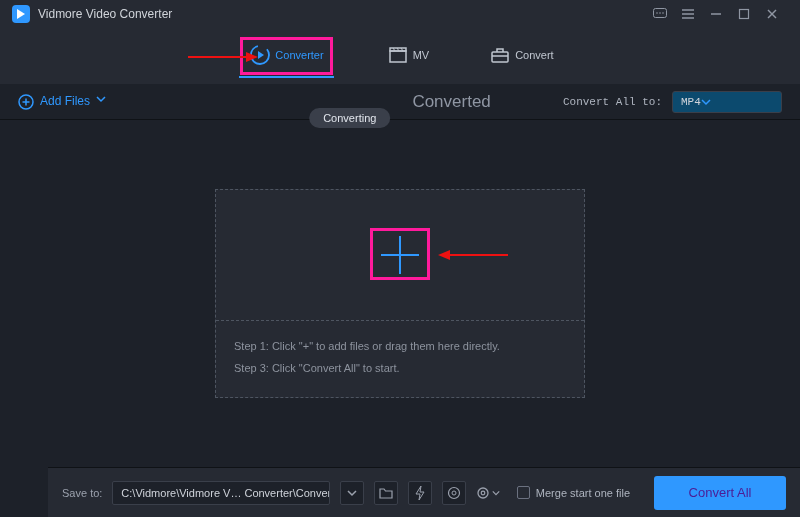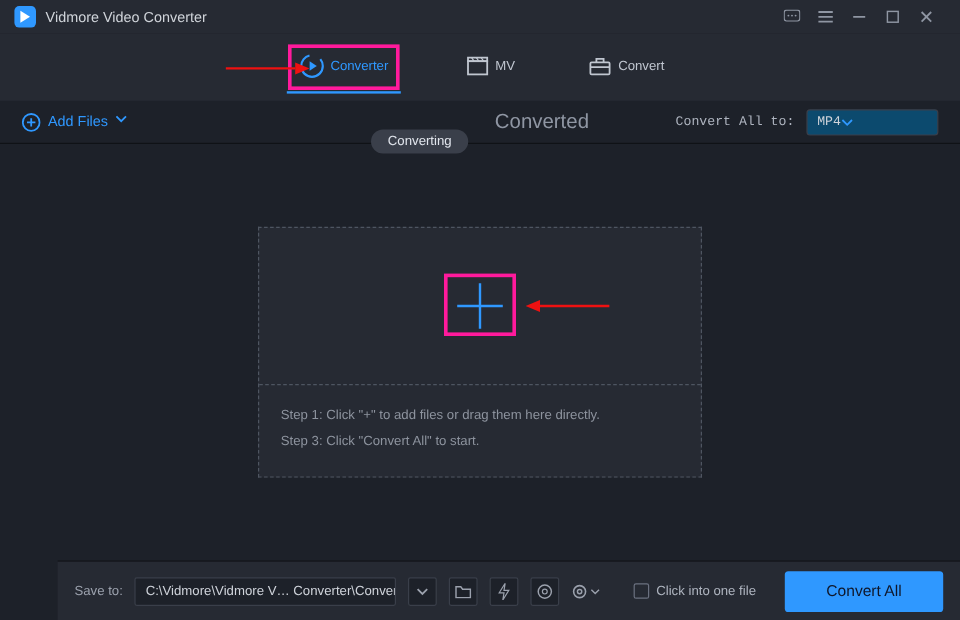--- a/index.html
+++ b/index.html
@@ -219,21 +219,21 @@
     color:#aeb4bf; font-size:11px;
     margin-left: auto;
     cursor:pointer;
   }
   .merge-check .box {
     width:13px; height:13px; border:1px solid #6b7180; border-radius:2px;
   }
   .convert-all-btn {
     width: 132px; height: 34px;
     background: #2f98ff;
-    color: #0f172a;
+    color: #4c1d95;
     border-radius: 3px;
     display:flex; align-items:center; justify-content:center;
     font-size: 13px;
     margin-left: 14px;
     cursor:pointer;
   }
 
   svg { display:block; }
 </style>
 </head>
@@ -404,19 +404,19 @@
         <circle cx="7" cy="7" r="5" fill="none" stroke="#9ba1ad" stroke-width="1.3"></circle>
         <circle cx="7" cy="7" r="1.8" fill="none" stroke="#9ba1ad" stroke-width="1.2"></circle>
       </svg>
     <svg width="8" height="8" viewBox="0 0 10 10" style="margin-left:2px">
         <path d="M1 3 L5 7 L9 3" fill="none" stroke="#9ba1ad" stroke-width="1.5"></path>
       </svg>
   </div>
 
   <div class="merge-check">
     <div class="box"></div>
-    <span>Click into one file</span>
+    <span>Merge start one file</span>
   </div>
 
   <div class="convert-all-btn">
     <span>Convert All</span>
   </div>
 </div>
 
 </body></html>

